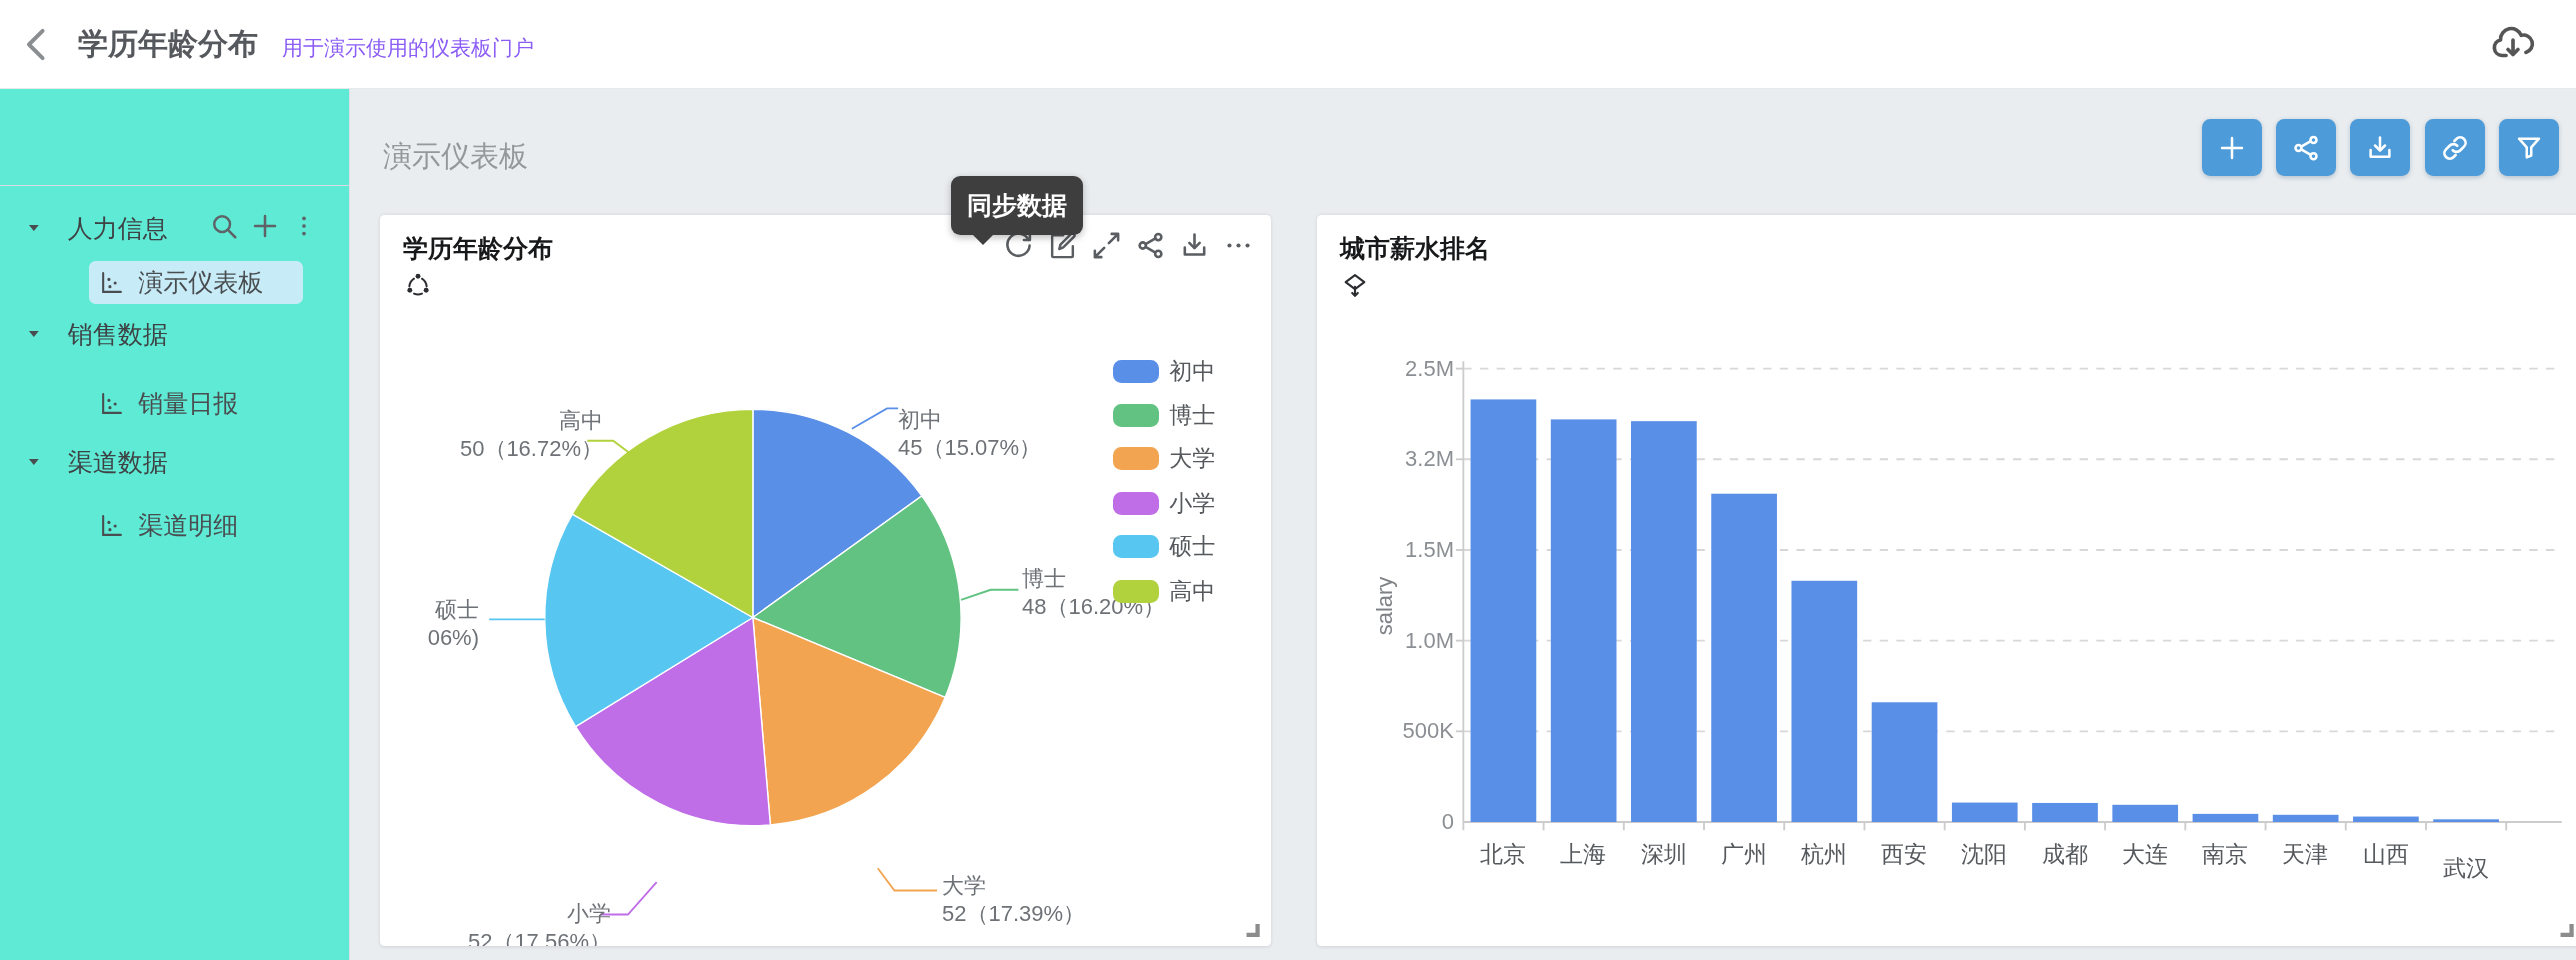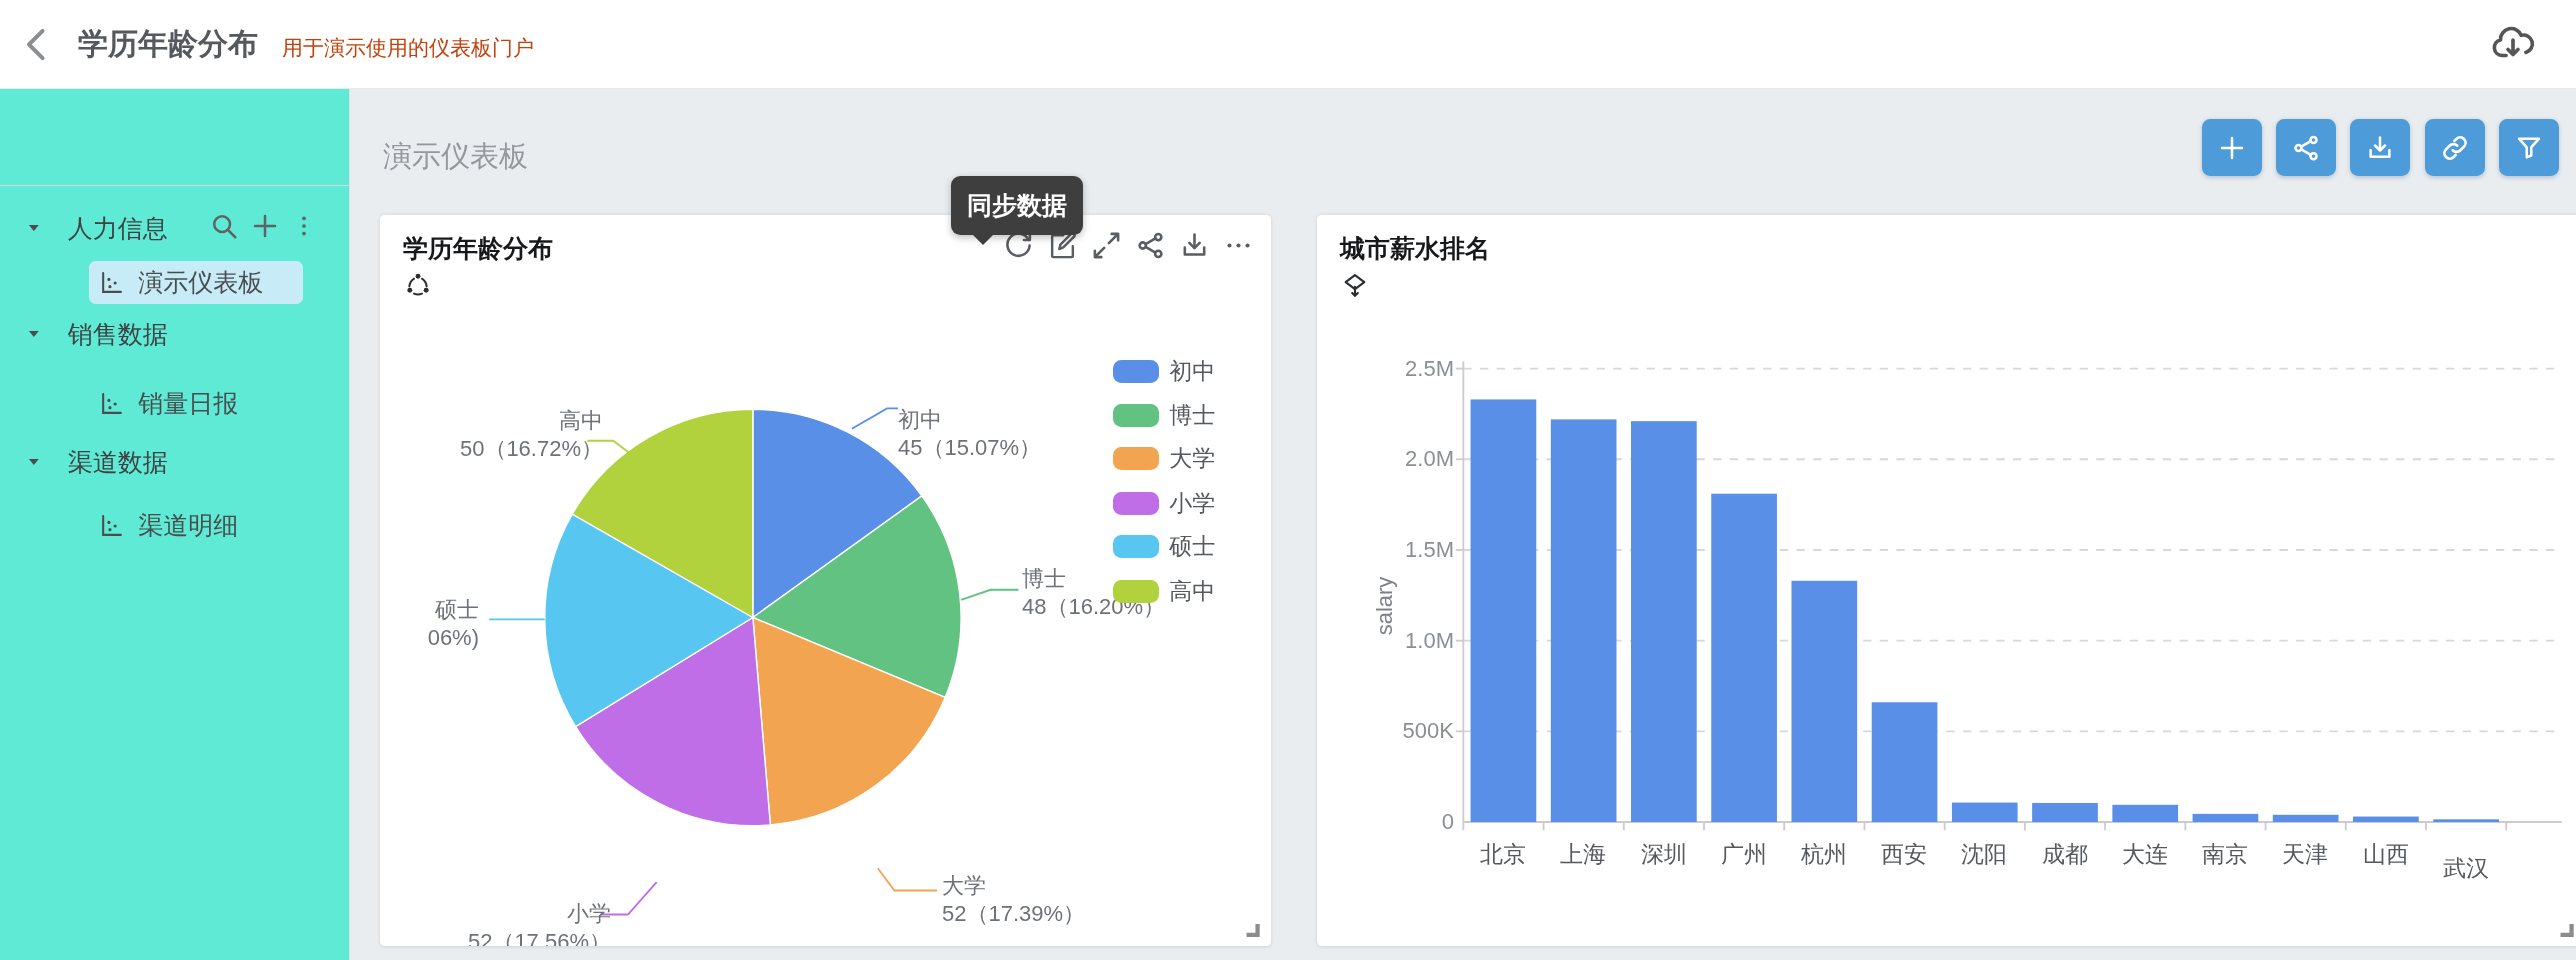--- a/index.html
+++ b/index.html
@@ -4,21 +4,21 @@
 <style>
   html,body{margin:0;padding:0;}
   body{width:2576px;height:960px;overflow:hidden;background:#e9edf0;
        font-family:"Liberation Sans","DejaVu Sans",sans-serif;position:relative;}
   svg{display:block;}
   
   .header{position:absolute;left:0;top:0;width:2576px;height:89px;background:#fff;
           border-bottom:1.9px solid #e7e9eb;display:flex;align-items:center;box-sizing:border-box;}
   .back-btn{width:41px;height:41px;margin-left:16.7px;color:#8b8e91;cursor:pointer;flex:none;}
   .hdr-title{font-size:30px;font-weight:600;color:#55585c;margin-left:20.4px;white-space:nowrap;}
-  .hdr-sub{font-size:21px;color:#c2410c;margin-left:24px;margin-top:7.4px;white-space:nowrap;}
+  .hdr-sub{font-size:21px;color:#8b5cf6;margin-left:24px;margin-top:7.4px;white-space:nowrap;}
   .cloud-btn{position:absolute;right:39px;top:20.4px;width:48px;height:46px;color:#555;}
   
   .sidebar{position:absolute;left:0;top:89px;width:350px;height:872px;background:#5eead4;
            border-right:1.9px solid #dcdfe2;box-sizing:border-box;}
   .sb-icon{position:absolute;color:#5f6266;}
   .sb-divider{position:absolute;left:0;top:96px;width:100%;height:0.9px;background:#d9dcdf;}
   .tree{position:absolute;left:0;top:115px;width:100%;}
   .tree-group{position:absolute;left:0;height:30px;display:flex;align-items:center;cursor:pointer;}
   .tree-arrow{width:15.7px;height:15.7px;margin-left:26px;color:#4a4d50;flex:none;}
   .tree-group-label{font-size:25px;color:#3f4245;font-weight:500;margin-left:26px;white-space:nowrap;}
@@ -379,21 +379,21 @@
         <rect x="772.7" y="635.4" width="71" height="20.6" fill="#5a8fe8"></rect>
         <rect x="859.4" y="637.4" width="71" height="18.6" fill="#5a8fe8"></rect>
         <rect x="946.1" y="647.2" width="71" height="8.8" fill="#5a8fe8"></rect>
         <rect x="1032.8" y="648.2" width="71" height="7.8" fill="#5a8fe8"></rect>
         <rect x="1119.5" y="650.1" width="71" height="5.9" fill="#5a8fe8"></rect>
         <rect x="1206.2" y="653.1" width="71" height="2.9" fill="#5a8fe8"></rect>
       </svg>
     <div class="ylab" style="left:21px;top:378px;width:93px;text-align:center;">salary</div>
     <div id="barTexts">
         <div class="ytick" style="left: 26px; top: 141px;">2.5M</div>
-        <div class="ytick" style="left: 26px; top: 231px;">2.0M</div>
+        <div class="ytick" style="left: 26px; top: 231px;">3.2M</div>
         <div class="ytick" style="left: 26px; top: 322px;">1.5M</div>
         <div class="ytick" style="left: 26px; top: 413px;">1.0M</div>
         <div class="ytick" style="left: 26px; top: 503px;">500K</div>
         <div class="ytick" style="left: 26px; top: 594px;">0</div>
         <div class="xtick" style="left: 146px; width: 80px; top: 625px;">北京</div>
         <div class="xtick" style="left: 226px; width: 80px; top: 625px;">上海</div>
         <div class="xtick" style="left: 307px; width: 80px; top: 625px;">深圳</div>
         <div class="xtick" style="left: 387px; width: 80px; top: 625px;">广州</div>
         <div class="xtick" style="left: 467px; width: 80px; top: 625px;">杭州</div>
         <div class="xtick" style="left: 547px; width: 80px; top: 625px;">西安</div>

